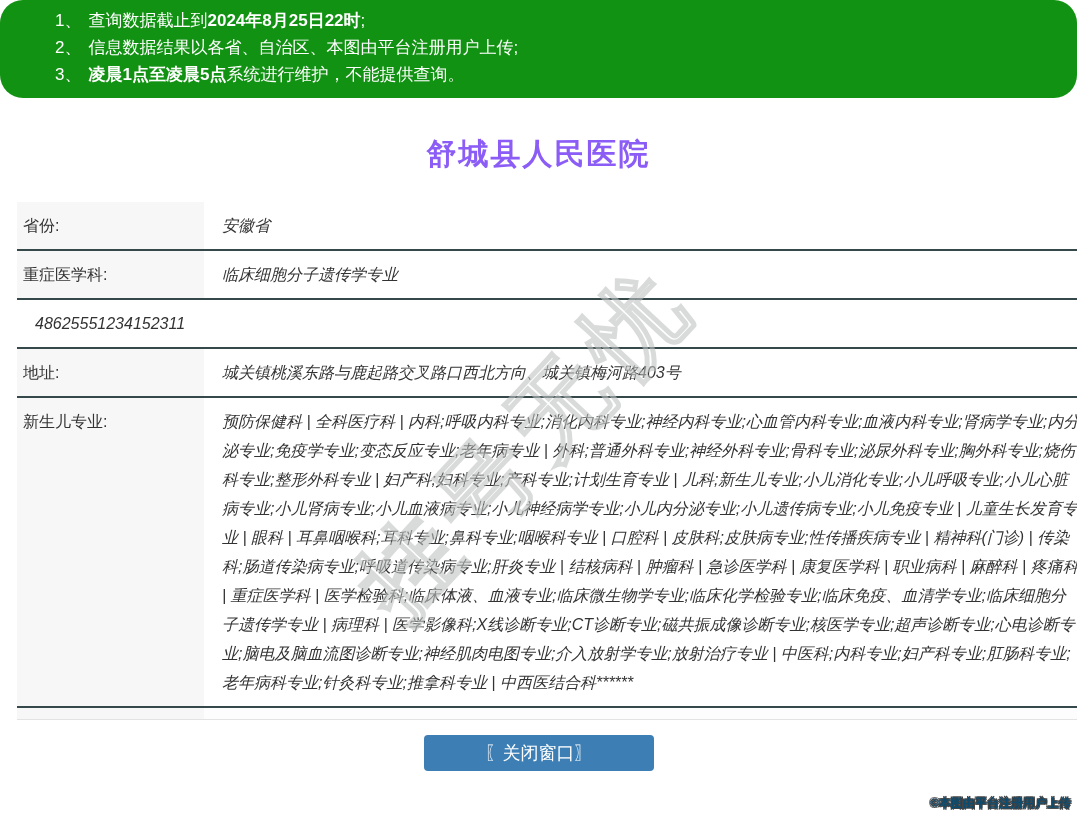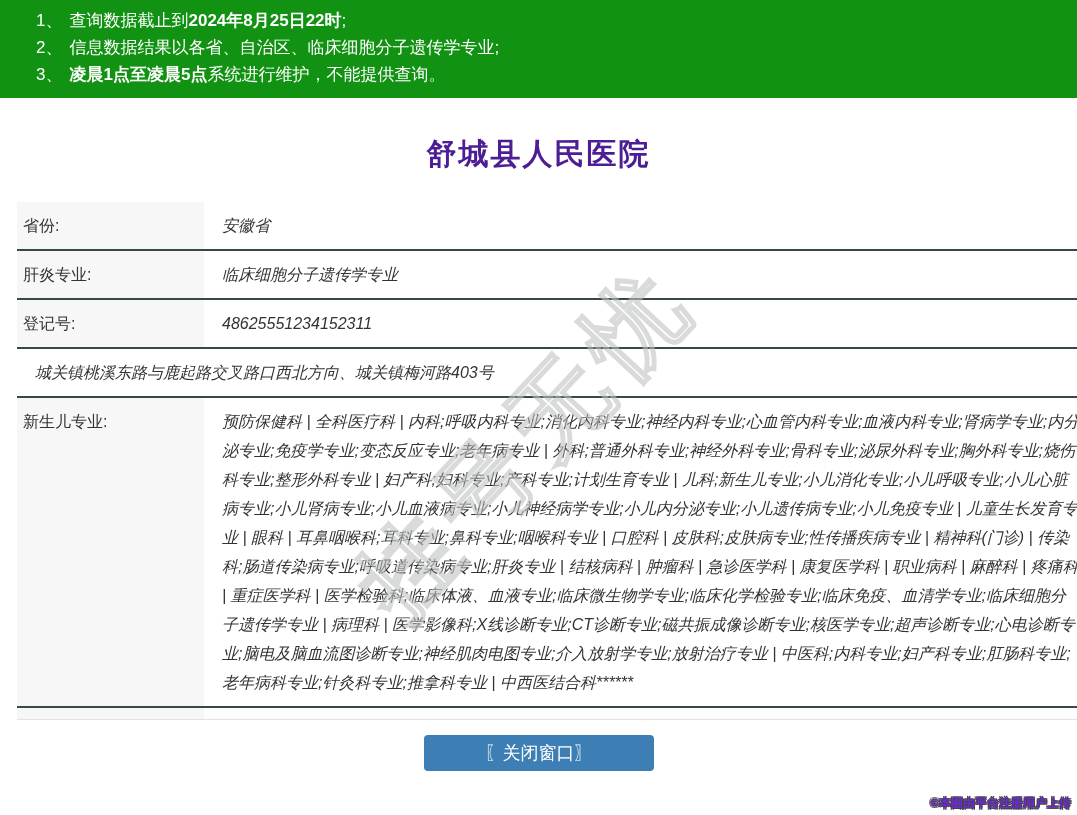--- a/index.html
+++ b/index.html
@@ -4,29 +4,30 @@
 <style>
   html,body{margin:0;padding:0;}
   body{
     width:1077px;height:815px;position:relative;overflow:hidden;
     background:#ffffff;color:#333333;
     font-family:"Liberation Sans","DejaVu Sans",sans-serif;
   }
   
   .banner{
     background:#129212;color:#ffffff;
-    padding:7px 10px 10px 36px;
+    padding:7px 10px 10px 55px;
     font-size:17px;
+    border-radius:23px;
   }
   .notice-line{line-height:27px;white-space:nowrap;}
   .notice-num{margin-right:7px;}
   .notice-line b{font-weight:bold;}
   
   .page-title{
-    text-align:center;font-size:30px;font-weight:bold;color:#4c1d95;
+    text-align:center;font-size:30px;font-weight:bold;color:#8b5cf6;
     margin:36px 0 27px 0;letter-spacing:2px;
   }
   
   .info-table{width:1077px;padding-left:17px;}
   .row{
     display:flex;align-items:stretch;
     border-bottom:2px solid #35484a;
     background:#ffffff;
   }
   .cell{box-sizing:border-box;font-size:16px;line-height:29px;}
@@ -55,55 +56,55 @@
   .diag-watermark{
     position:absolute;left:330px;top:560px;z-index:5;
     font-size:96px;font-weight:bold;letter-spacing:14px;
     color:rgba(255,255,255,0.12);
     -webkit-text-stroke:2px rgba(185,190,188,0.55);
     transform:rotate(-47deg);transform-origin:left top;
     pointer-events:none;white-space:nowrap;
   }
   .credit{
     position:absolute;right:6px;bottom:3px;z-index:6;
-    font-size:12px;font-weight:bold;color:#6d28d9;
+    font-size:12px;font-weight:bold;color:#0c4a6e;
     text-shadow:-1px -1px 0 #444,1px -1px 0 #444,-1px 1px 0 #444,1px 1px 0 #444;
   }
 </style>
 </head>
 <body>
 
 <div class="banner">
   <div class="notice-line">
     <span class="notice-num">1、</span><span>查询数据截止到</span><b>2024年8月25日22时</b><span>;</span>
   </div>
   <div class="notice-line">
-    <span class="notice-num">2、</span><span>信息数据结果以各省、自治区、临床细胞分子遗传学专业;</span><b></b><span></span>
+    <span class="notice-num">2、</span><span>信息数据结果以各省、自治区、本图由平台注册用户上传;</span><b></b><span></span>
   </div>
   <div class="notice-line">
     <span class="notice-num">3、</span><span></span><b>凌晨1点至凌晨5点</b><span>系统进行维护，不能提供查询。</span>
   </div>
 </div>
 
 <h1 class="page-title">舒城县人民医院</h1>
 
 <div class="info-table">
   <div class="row">
     <div class="cell label">省份:</div>
     <div class="cell value">安徽省</div>
   </div>
   <div class="row">
-    <div class="cell label">肝炎专业:</div>
+    <div class="cell label">重症医学科:</div>
     <div class="cell value">临床细胞分子遗传学专业</div>
   </div>
   <div class="row">
-    <div class="cell label">登记号:</div>
     <div class="cell value">48625551234152311</div>
   </div>
   <div class="row">
+    <div class="cell label">地址:</div>
     <div class="cell value">城关镇桃溪东路与鹿起路交叉路口西北方向、城关镇梅河路403号</div>
   </div>
   <div class="row">
     <div class="cell label">新生儿专业:</div>
     <div class="cell value">预防保健科 | 全科医疗科 | 内科;呼吸内科专业;消化内科专业;神经内科专业;心血管内科专业;血液内科专业;肾病学专业;内分泌专业;免疫学专业;变态反应专业;老年病专业 | 外科;普通外科专业;神经外科专业;骨科专业;泌尿外科专业;胸外科专业;烧伤科专业;整形外科专业 | 妇产科;妇科专业;产科专业;计划生育专业 | 儿科;新生儿专业;小儿消化专业;小儿呼吸专业;小儿心脏病专业;小儿肾病专业;小儿血液病专业;小儿神经病学专业;小儿内分泌专业;小儿遗传病专业;小儿免疫专业 | 儿童生长发育专业 | 眼科 | 耳鼻咽喉科;耳科专业;鼻科专业;咽喉科专业 | 口腔科 | 皮肤科;皮肤病专业;性传播疾病专业 | 精神科(门诊) | 传染科;肠道传染病专业;呼吸道传染病专业;肝炎专业 | 结核病科 | 肿瘤科 | 急诊医学科 | 康复医学科 | 职业病科 | 麻醉科 | 疼痛科 | 重症医学科 | 医学检验科;临床体液、血液专业;临床微生物学专业;临床化学检验专业;临床免疫、血清学专业;临床细胞分子遗传学专业 | 病理科 | 医学影像科;X线诊断专业;CT诊断专业;磁共振成像诊断专业;核医学专业;超声诊断专业;心电诊断专业;脑电及脑血流图诊断专业;神经肌肉电图专业;介入放射学专业;放射治疗专业 | 中医科;内科专业;妇产科专业;肛肠科专业;老年病科专业;针灸科专业;推拿科专业 | 中西医结合科******</div>
   </div>
   <div class="partial-row">
     <div class="stub"></div>
     <div class="rest"></div>
   </div>

